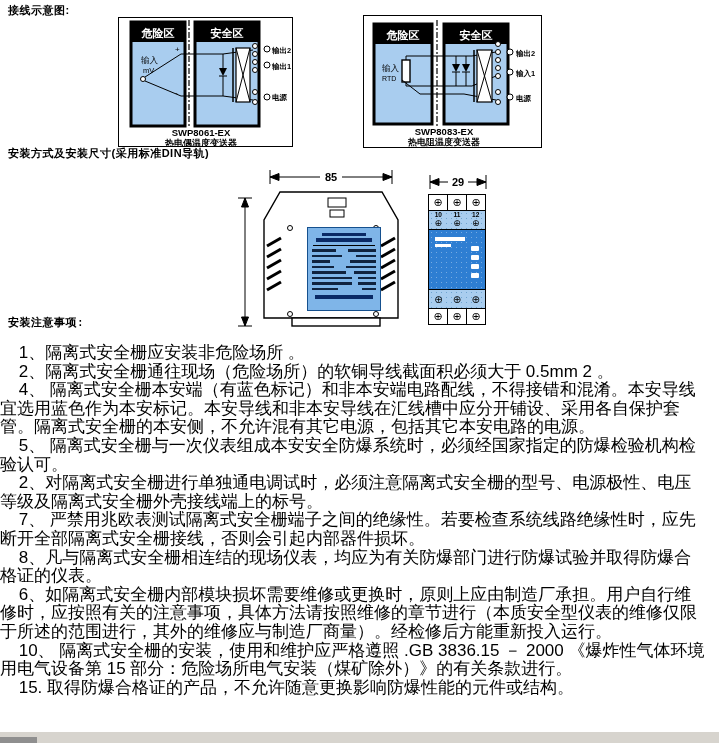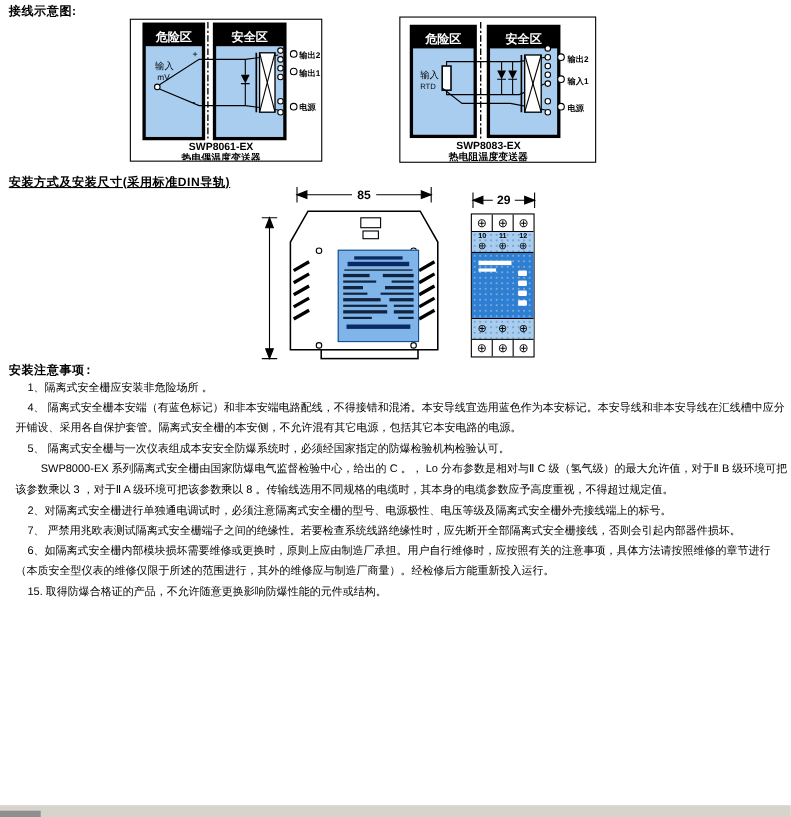--- a/index.html
+++ b/index.html
@@ -1,20 +1,20 @@
 <!DOCTYPE html>
 <html><head>
 <meta charset="utf-8">
 <style>
   * { margin:0; padding:0; box-sizing:border-box; }
   body { font-family:"Liberation Sans","DejaVu Sans",sans-serif; background:#fff; }
   #page { position:relative; width:719px; height:743px; background:#ffffff; overflow:hidden; color:#000; }
   .hd { position:absolute; left:8px; font-size:11px; font-weight:bold; letter-spacing:.5px; }
   .diagbox { position:absolute; border:1px solid #000; background:#fff;text-align:right; }
-  .notes { position:absolute; left:14px; top:344px; width:706px; font-size:10px; line-height:18.6px; }
+  .notes { position:absolute; left:0; top:344px; width:706px; font-size:17px; line-height:18.6px; }
   .notes p { text-indent:1.1em; }
   .notes p.cont { text-indent:2.3em; }
   .drawings { position:absolute; left:0; top:168px; width:719px; height:165px;margin-left:40px; }
   .drawings svg { position:absolute; left:0; top:0; }
   .speclabel { position:absolute; left:267px; top:59px; width:74px; height:84px;
     background:#7FB5E8; border:1px solid #15508e; padding:3px 4px; }
   .sl-bar { background:#0a2a66; margin:2px auto 0; }
   .sl-row { display:flex; justify-content:space-between; margin-top:3px; }
   .sl-row i { display:block; height:2.5px; background:#10233f; }
   .fv { position:absolute; left:388px; top:26px; width:58px; height:131px; border:1px solid #000;
@@ -147,21 +147,21 @@
         <circle cx="146" cy="81" r="3"></circle>
       </g>
       <text x="152" y="40" font-size="7.5" font-weight="bold">输出2</text>
       <text x="152" y="60" font-size="7.5" font-weight="bold">输入1</text>
       <text x="152" y="85" font-size="7.5" font-weight="bold">电源</text>
       <text x="80" y="119" text-anchor="middle" font-size="9.5" font-weight="bold">SWP8083-EX</text>
       <text x="80" y="129" text-anchor="middle" font-size="9" font-weight="bold">热电阻温度变送器</text>
     </svg>
   </div>
 
-  <div class="hd" style="top:158px;text-decoration:underline;">安装方式及安装尺寸(采用标准DIN导轨)</div>
+  <div class="hd" style="top:146px;">安装方式及安装尺寸(采用标准DIN导轨)</div>
 
   <div class="drawings">
     <svg width="719" height="165" viewBox="0 0 719 165">
       <g fill="#fff" stroke="#000" stroke-width="1.4">
         <path d="M224 150 V52 L240 24 H342 L358 52 V150 Z"></path>
         <rect x="252" y="150" width="88" height="8"></rect>
         <rect x="288" y="30" width="18" height="9" stroke-width="1"></rect>
         <rect x="290" y="42" width="14" height="7" stroke-width="1"></rect>
       </g>
       <g stroke="#000" stroke-width="3">
@@ -300,30 +300,32 @@
         <div class="fv-cell">
             <span>⊕</span>
           </div>
         <div class="fv-cell">
             <span>⊕</span>
           </div>
       </div>
     </div>
   </div>
 
-  <div class="hd" style="top:329px;font-family:Liberation Mono, monospace;">安装注意事项:</div>
+  <div class="hd" style="top:315px;font-family:Liberation Mono, monospace;">安装注意事项:</div>
 
   <div class="notes">
     <p>1、隔离式安全栅应安装非危险场所 。</p>
+    <p>2、隔离式安全栅通往现场（危险场所）的软铜导线截面积必须大于 0.5mm 2 。</p>
     <p>4、 隔离式安全栅本安端（有蓝色标记）和非本安端电路配线，不得接错和混淆。本安导线宜选用蓝色作为本安标记。本安导线和非本安导线在汇线槽中应分开铺设、采用各自保护套管。隔离式安全栅的本安侧，不允许混有其它电源，包括其它本安电路的电源。</p>
     <p>5、 隔离式安全栅与一次仪表组成本安安全防爆系统时，必须经国家指定的防爆检验机构检验认可。</p>
-    <p class="cont">SWP8000-EX 系列隔离式安全栅由国家防爆电气监督检验中心，给出的 C 。， Lo 分布参数是相对与Ⅱ C 级（氢气级）的最大允许值，对于Ⅱ B 级环境可把该参数乘以 3 ，对于Ⅱ A 级环境可把该参数乘以 8 。传输线选用不同规格的电缆时，其本身的电缆参数应予高度重视，不得超过规定值。</p>
     <p>2、对隔离式安全栅进行单独通电调试时，必须注意隔离式安全栅的型号、电源极性、电压等级及隔离式安全栅外壳接线端上的标号。</p>
     <p>7、 严禁用兆欧表测试隔离式安全栅端子之间的绝缘性。若要检查系统线路绝缘性时，应先断开全部隔离式安全栅接线，否则会引起内部器件损坏。</p>
+    <p>8、凡与隔离式安全栅相连结的现场仪表，均应为有关防爆部门进行防爆试验并取得防爆合格证的仪表。</p>
     <p>6、如隔离式安全栅内部模块损坏需要维修或更换时，原则上应由制造厂承担。用户自行维修时，应按照有关的注意事项，具体方法请按照维修的章节进行（本质安全型仪表的维修仅限于所述的范围进行，其外的维修应与制造厂商量）。经检修后方能重新投入运行。</p>
+    <p>10、 隔离式安全栅的安装，使用和维护应严格遵照 .GB 3836.15 － 2000 《爆炸性气体环境用电气设备第 15 部分：危险场所电气安装（煤矿除外）》的有关条款进行。</p>
     <p>15. 取得防爆合格证的产品，不允许随意更换影响防爆性能的元件或结构。</p>
   </div>
 
   <div class="footer-strip">
     <div class="footer-dark"></div>
   </div>
 
 </div>
 
 </body></html>

